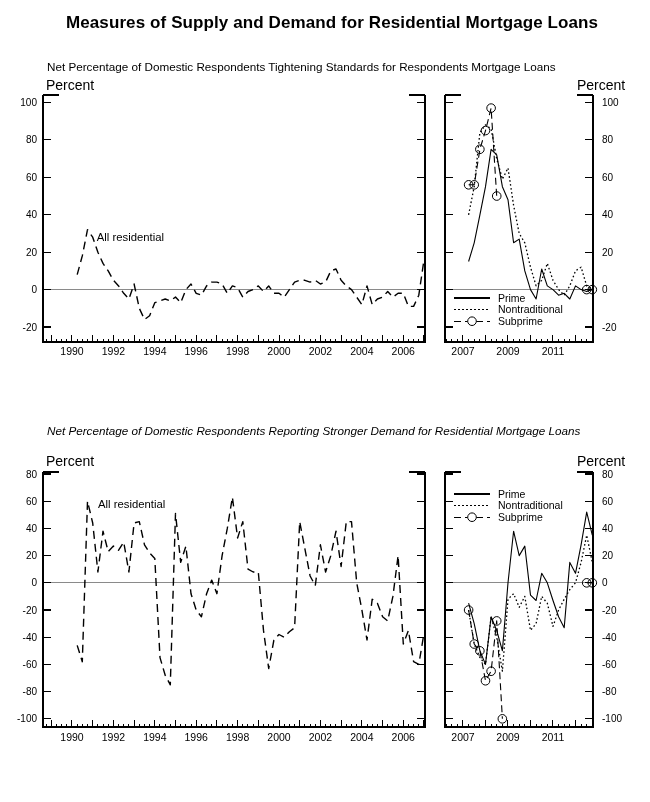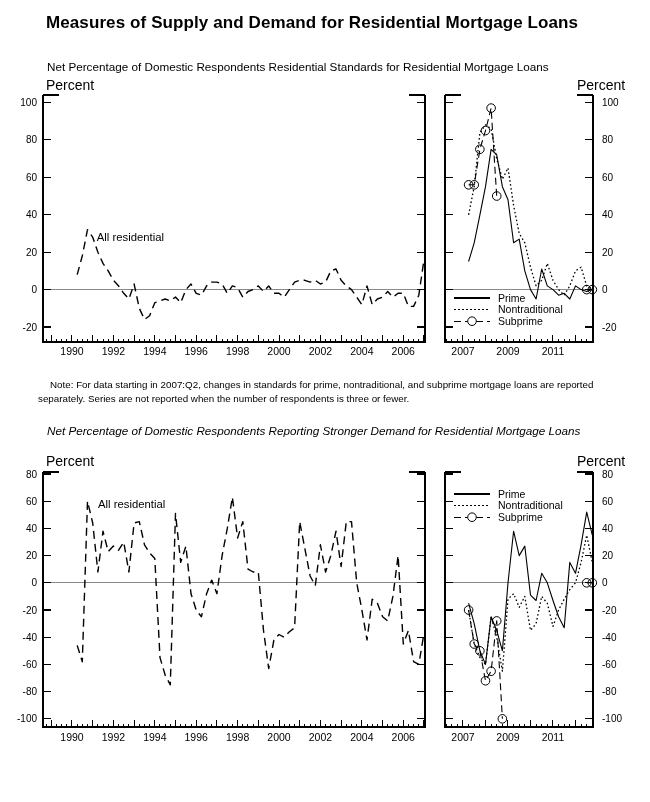--- a/index.html
+++ b/index.html
@@ -1,18 +1,18 @@
 <!DOCTYPE html>
 <html><head>
 <meta charset="utf-8">
 <style>
   html,body{margin:0;padding:0;background:#fff;}
   .page{position:relative;width:650px;height:802px;background:#ffffff;overflow:hidden;
         font-family:"Liberation Sans", sans-serif;color:#000;}
-  .title{position:absolute;left:46px;top:13px;font-size:17px;font-weight:bold;letter-spacing:.1px;}
+  .title{position:absolute;left:66px;top:13px;font-size:17px;font-weight:bold;letter-spacing:.1px;}
   .subtitle{position:absolute;left:47px;font-size:11.7px;}
   .subtitle.s0{top:60px;}
   .subtitle.s1{top:424px;font-style:italic;}
   .unit{position:absolute;font-size:14px;}
   .unit.l0{left:46px;top:77px;}
   .unit.r0{left:577px;top:77px;}
   .unit.l1{left:46px;top:453px;}
   .unit.r1{left:577px;top:453px;}
   .note{position:absolute;left:38px;width:578px;font-size:9.8px;line-height:13.5px;text-indent:12px;}
   .note.n0{top:378px;}
@@ -20,21 +20,21 @@
   svg.row{position:absolute;left:0;width:650px;}
   svg.row.r0{top:88px;height:282px;}
   svg.row.r1{top:465px;height:292px;}
 </style>
 </head>
 <body>
 
 <div class="page">
   <div class="title">Measures of Supply and Demand for Residential Mortgage Loans</div>
 
-  <div class="subtitle s0">Net Percentage of Domestic Respondents Residential Standards for Residential Mortgage Loans</div>
+  <div class="subtitle s0">Net Percentage of Domestic Respondents Tightening Standards for Respondents Mortgage Loans</div>
   <div class="unit l0">Percent</div>
   <div class="unit r0">Percent</div>
   <svg class="row r0" id="chart-row-0" xmlns="http://www.w3.org/2000/svg" viewBox="0 0 650 282">
       <line x1="43" y1="201.6060606060606" x2="425" y2="201.6060606060606" stroke="#8a8a8a" stroke-width="1" shape-rendering="crispEdges"></line>
       <line x1="43" y1="7" x2="43" y2="254" stroke="#000" stroke-width="1.3" shape-rendering="crispEdges"></line>
       <line x1="425" y1="7" x2="425" y2="254" stroke="#000" stroke-width="1.3" shape-rendering="crispEdges"></line>
       <line x1="42.4" y1="254" x2="425.6" y2="254" stroke="#000" stroke-width="1.3" shape-rendering="crispEdges"></line>
       <line x1="43" y1="7" x2="59" y2="7" stroke="#000" stroke-width="1.3" shape-rendering="crispEdges"></line>
       <line x1="409" y1="7" x2="425" y2="7" stroke="#000" stroke-width="1.3" shape-rendering="crispEdges"></line>
       <line x1="43" y1="14.484848484848484" x2="51" y2="14.484848484848484" stroke="#000" stroke-width="1.1" shape-rendering="crispEdges"></line>
@@ -212,21 +212,20 @@
       <circle cx="586.702127659575" cy="201.6060606060606" r="4.3" fill="#fff" fill-opacity="0" stroke="#000" stroke-width="1"></circle>
       <circle cx="592.3252279635265" cy="201.6060606060606" r="4.3" fill="#fff" fill-opacity="0" stroke="#000" stroke-width="1"></circle>
       <line x1="454" y1="210" x2="490" y2="210" stroke="#000" stroke-width="1.2000000000000002" shape-rendering="crispEdges"></line>
       <text x="498" y="213.5" font-size="10.5" text-anchor="start" font-family="&quot;Liberation Sans&quot;, sans-serif" fill="#000">Prime</text>
       <line x1="454" y1="221.6" x2="490" y2="221.6" stroke="#000" stroke-width="1.4000000000000001" shape-rendering="crispEdges" stroke-dasharray="1.6,2.4"></line>
       <text x="498" y="225.1" font-size="10.5" text-anchor="start" font-family="&quot;Liberation Sans&quot;, sans-serif" fill="#000">Nontraditional</text>
       <line x1="454" y1="233.2" x2="490" y2="233.2" stroke="#000" stroke-width="1.2000000000000002" shape-rendering="crispEdges" stroke-dasharray="7,4"></line>
       <circle cx="472" cy="233.2" r="4.3" fill="#fff" stroke="#000" stroke-width="1"></circle>
       <text x="498" y="236.7" font-size="10.5" text-anchor="start" font-family="&quot;Liberation Sans&quot;, sans-serif" fill="#000">Subprime</text>
     </svg>
-  <div class="note n0">Note: For data starting in 2007:Q2, changes in standards for prime, nontraditional, and subprime mortgage loans are reported separately. Series are not reported when the number of respondents is three or fewer.</div>
 
   <div class="subtitle s1">Net Percentage of Domestic Respondents Reporting Stronger Demand for Residential Mortgage Loans</div>
   <div class="unit l1">Percent</div>
   <div class="unit r1">Percent</div>
   <svg class="row r1" id="chart-row-1" xmlns="http://www.w3.org/2000/svg" viewBox="0 0 650 292">
       <line x1="43" y1="117.84" x2="425" y2="117.84" stroke="#8a8a8a" stroke-width="1" shape-rendering="crispEdges"></line>
       <line x1="43" y1="7" x2="43" y2="262" stroke="#000" stroke-width="1.3" shape-rendering="crispEdges"></line>
       <line x1="425" y1="7" x2="425" y2="262" stroke="#000" stroke-width="1.3" shape-rendering="crispEdges"></line>
       <line x1="42.4" y1="262" x2="425.6" y2="262" stroke="#000" stroke-width="1.3" shape-rendering="crispEdges"></line>
       <line x1="43" y1="7" x2="59" y2="7" stroke="#000" stroke-width="1.3" shape-rendering="crispEdges"></line>

